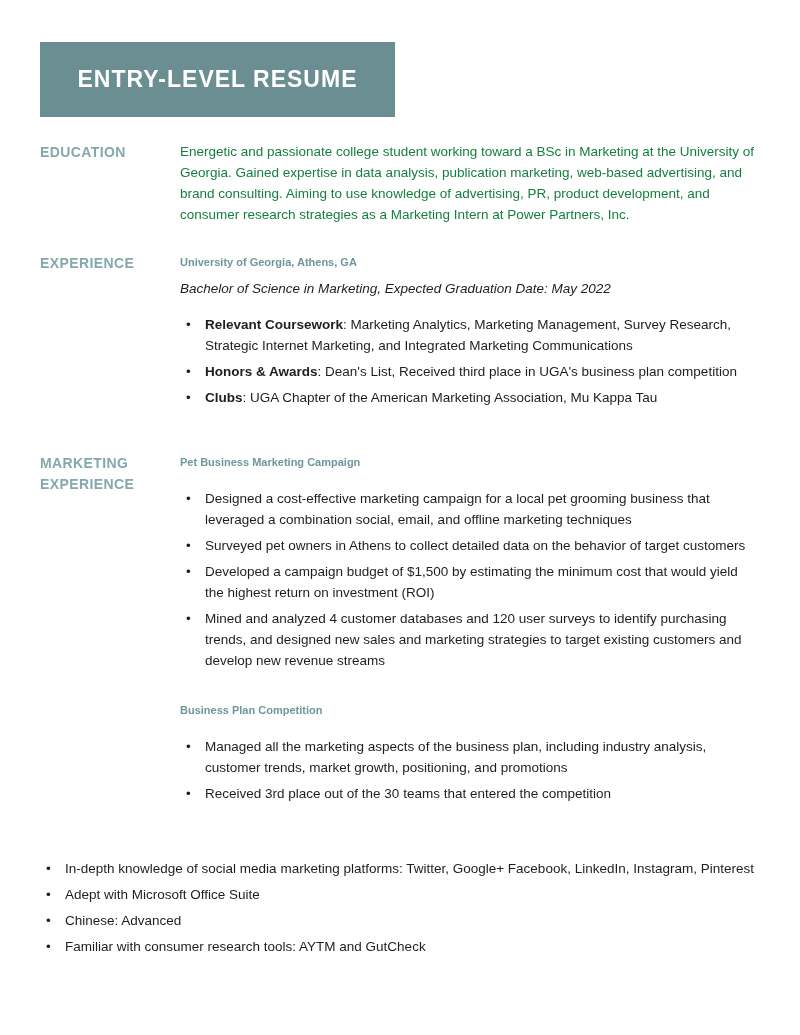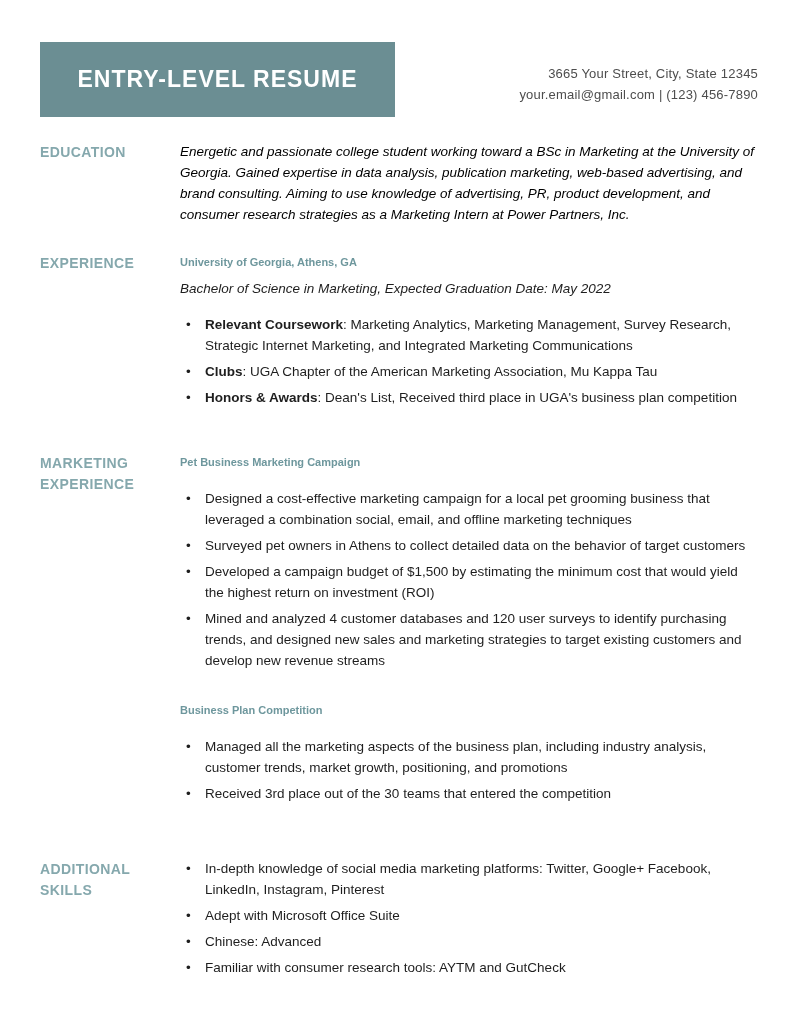--- a/index.html
+++ b/index.html
@@ -67,22 +67,21 @@
     flex: 1;
     font-size: 13.5px;
     line-height: 21px;
   }
   .sec-objective { margin-top: 24px; }
   .sec-education { margin-top: 27px; }
   .sec-experience { margin-top: 39px; }
   .sec-skills { margin-top: 49px; }
 
   .objective-text {
-    font-style: italic;
-    color: #000000;
+    color: #15803d;
   }
 
   .subheading {
     color: #6e979d;
     font-weight: 700;
     font-size: 11px;
   }
   .degree-line {
     font-style: italic;
     margin-top: 5px;
@@ -111,42 +110,38 @@
 </style>
 </head>
 <body>
 
 <div class="page">
 
   <div class="header-row">
     <div class="title-box">
       <h1>ENTRY-LEVEL RESUME</h1>
     </div>
-    <div class="contact-block">
-      <div>3665 Your Street, City, State 12345</div>
-      <div>your.email@gmail.com | (123) 456-7890</div>
-    </div>
   </div>
 
   <div class="section sec-objective">
     <div class="section-label">EDUCATION</div>
     <div class="section-content">
       <p class="objective-text">Energetic and passionate college student working toward a BSc in Marketing at the University of Georgia. Gained expertise in data analysis, publication marketing, web-based advertising, and brand consulting. Aiming to use knowledge of advertising, PR, product development, and consumer research strategies as a Marketing Intern at Power Partners, Inc.</p>
     </div>
   </div>
 
   <div class="section sec-education">
     <div class="section-label">EXPERIENCE</div>
     <div class="section-content">
       <div class="subheading">University of Georgia, Athens, GA</div>
       <div class="degree-line">Bachelor of Science in Marketing, Expected Graduation Date: May 2022</div>
       <ul class="bullets">
         <li><span class="b-label">Relevant Coursework</span><span>: Marketing Analytics, Marketing Management, Survey Research, Strategic Internet Marketing, and Integrated Marketing Communications</span></li>
+        <li><span class="b-label">Honors &amp; Awards</span><span>: Dean's List, Received third place in UGA's business plan competition</span></li>
         <li><span class="b-label">Clubs</span><span>: UGA Chapter of the American Marketing Association, Mu Kappa Tau</span></li>
-        <li><span class="b-label">Honors &amp; Awards</span><span>: Dean's List, Received third place in UGA's business plan competition</span></li>
       </ul>
     </div>
   </div>
 
   <div class="section sec-experience">
     <div class="section-label">MARKETING EXPERIENCE</div>
     <div class="section-content">
       <div class="job">
         <div class="subheading">Pet Business Marketing Campaign</div>
         <ul class="bullets">
@@ -160,21 +155,20 @@
         <div class="subheading">Business Plan Competition</div>
         <ul class="bullets">
           <li>Managed all the marketing aspects of the business plan, including industry analysis, customer trends, market growth, positioning, and promotions</li>
           <li>Received 3rd place out of the 30 teams that entered the competition</li>
         </ul>
       </div>
     </div>
   </div>
 
   <div class="section sec-skills">
-    <div class="section-label">ADDITIONAL SKILLS</div>
     <div class="section-content">
       <ul class="bullets">
         <li>In-depth knowledge of social media marketing platforms: Twitter, Google+ Facebook, LinkedIn, Instagram, Pinterest</li>
         <li>Adept with Microsoft Office Suite</li>
         <li>Chinese: Advanced</li>
         <li>Familiar with consumer research tools: AYTM and GutCheck</li>
       </ul>
     </div>
   </div>
 

